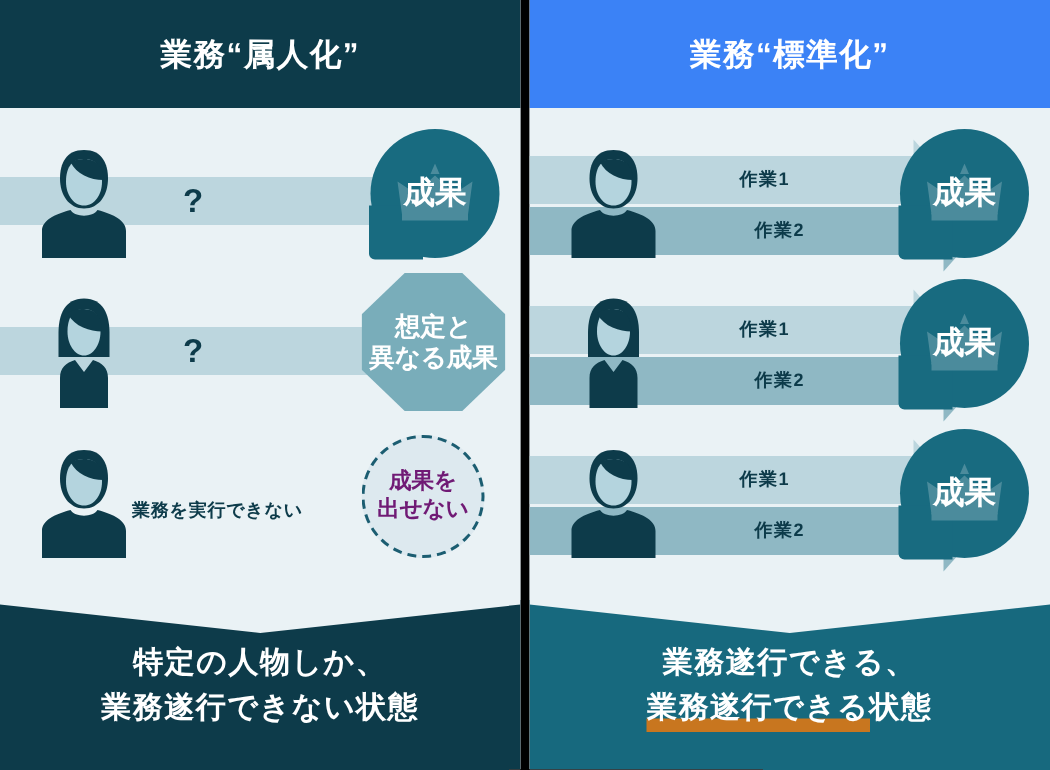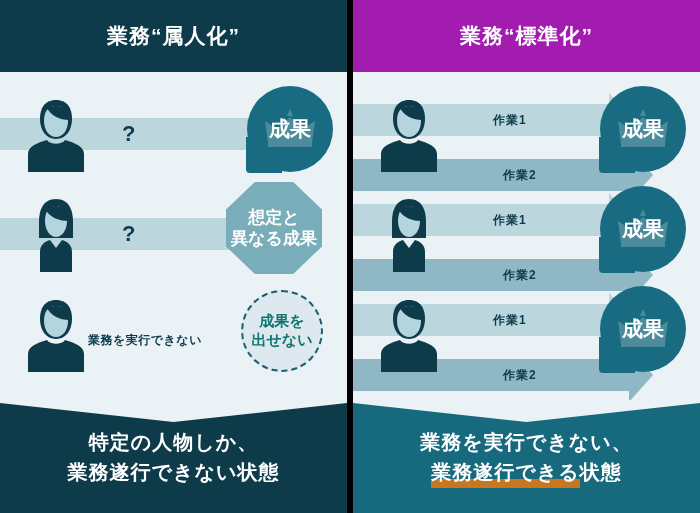--- a/index.html
+++ b/index.html
@@ -25,21 +25,21 @@
   .divider{width:6px;height:513px;background:#000;flex:0 0 6px;}
 
   
   .panel-header{
     height:72px;flex:0 0 72px;
     display:flex;align-items:center;justify-content:center;
     color:#ffffff;
     font-size:21px;font-weight:bold;letter-spacing:1px;
   }
   .left .panel-header{background:#0d3b4a;}
-  .right .panel-header{background:#a21caf;}
+  .right .panel-header{background:#3b82f6;}
 
   
   .panel-body{
     flex:1 1 auto;position:relative;background:#eaf2f5;
   }
   .row{
     position:absolute;left:0;width:347px;height:100px;
   }
   .row.r1{top:10px;}
   .row.r2{top:110px;}
@@ -70,21 +70,21 @@
     white-space:nowrap;
   }
 
   
   .left .arrow.a1{left:0;top:36px;width:262px;}
   .left .arrow.a1 .arrow-label{left:122px;font-size:22px;}
 
   
   .right .arrow.a1{left:0;top:22px;width:258px;}
   .right .arrow.a1 .arrow-label{left:140px;}
-  .right .arrow.a2{left:0;top:56px;width:278px;margin-top:21px;}
+  .right .arrow.a2{left:0;top:56px;width:278px;}
   .right .arrow.a2 .arrow-label{left:150px;}
 
   
   .plain-text{
     position:absolute;left:88px;top:50px;
     color:#0d3b4a;font-size:12px;font-weight:bold;
     letter-spacing:0.5px;white-space:nowrap;
   }
 
   
@@ -106,31 +106,31 @@
     z-index:0;
   }
   .badge-circle .crown{
     position:absolute;left:50%;top:50%;
     transform:translate(-50%,-50%);
     opacity:.22;z-index:1;
   }
   .badge-circle .btxt{position:relative;z-index:2;}
 
   .badge-octagon{
-    right:25px;top:0px;width:96px;height:92px;
+    right:10px;top:0px;width:96px;height:92px;
     background:#79adba;color:#ffffff;
     font-size:17px;font-weight:bold;
     clip-path:polygon(30% 0%,70% 0%,100% 30%,100% 70%,70% 100%,30% 100%,0% 70%,0% 30%);
   }
   .badge-dashed{
     right:24px;top:8px;width:78px;height:78px;
     border-radius:50%;
     background:#dde9ef;
     border:2px dashed #1b5d71;
-    color:#0f766e;font-size:15px;font-weight:bold;
+    color:#701a75;font-size:15px;font-weight:bold;
   }
 
   
   .panel-footer{
     position:relative;
     height:113px;flex:0 0 113px;
     display:flex;align-items:center;justify-content:center;
     flex-direction:column;
     color:#ffffff;text-align:center;
     font-size:20px;font-weight:bold;line-height:1.5;letter-spacing:1px;
@@ -324,19 +324,19 @@
             <rect x="6" y="33" width="44" height="5" fill="#ffffff"></rect>
           </svg>
           <span class="btxt">成果</span>
         </div>
       </div>
 
     </div>
 
     <div class="panel-footer">
       <div class="notch"></div>
-      <div class="f-line">業務を実行できない、</div>
+      <div class="f-line">業務遂行できる、</div>
       <div class="f-line"><span class="hl">業務遂行できる</span><span>状態</span></div>
     </div>
 
   </div>
 
 </div>
 
 </body></html>

